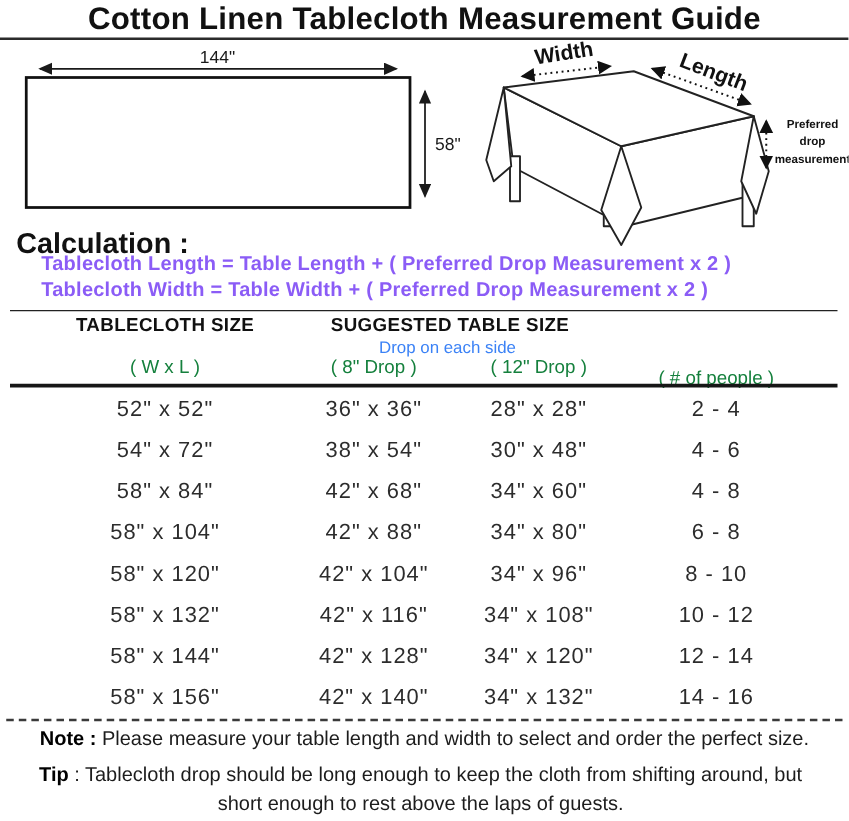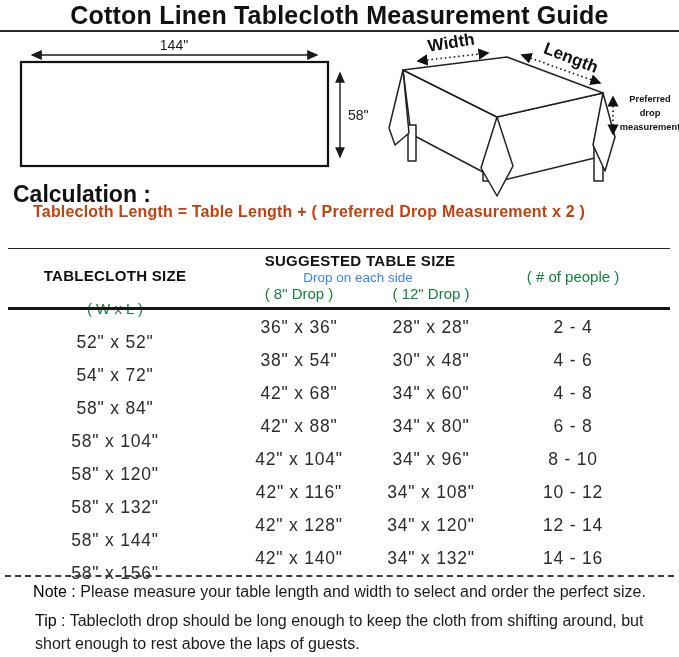--- a/index.html
+++ b/index.html
@@ -14,37 +14,37 @@
   .title-rule{position:absolute; top:30px; left:0; width:679px; height:2px; background:#2b2b2b;}
   svg{overflow:visible;}
   .rect-diagram{position:absolute; left:6px; top:36px;}
   .cloth-diagram{position:absolute; left:383px; top:33px;}
   .dim-label{font-size:14px; fill:#1a1a1a;}
   .cloth-label{font-size:17px; font-weight:700; fill:#111;}
   .drop-label{font-size:9.3px; font-weight:600; fill:#111;}
   .calc-heading{position:absolute; left:13px; top:181px; font-size:23px; font-weight:700; color:#111;}
   .calc-line1{position:absolute; left:33px; top:203px;}
   .calc-line2{position:absolute; left:33px; top:224px;}
-  .calc-line1,.calc-line2{font-size:16px; font-weight:700; letter-spacing:.2px; color:#c2410c; white-space:nowrap;}
+  .calc-line1,.calc-line2{font-size:16px; font-weight:700; letter-spacing:.2px; color:#8b5cf6; white-space:nowrap;}
   .thin-rule{position:absolute; top:248px; left:8px; width:662px; height:1.3px; background:#222;}
   .thick-rule{position:absolute; top:307px; left:8px; width:662px; height:2.6px; background:#161616;}
   .hcell{position:absolute; transform:translateX(-50%); white-space:nowrap; text-align:center;}
   .hdr-main{font-size:15px; font-weight:700; letter-spacing:.3px; color:#111;}
   .hdr-sub{font-size:13.5px; font-weight:400; color:#3b82f6; margin-top:1px;}
   .hdr2{font-size:15px; font-weight:400; color:#15803d;}
   .trow{position:absolute; left:0; width:679px; height:33px;}
   .tcell{
     position:absolute; top:50%; transform:translate(-50%,-50%);
     font-size:17.5px; font-weight:400; letter-spacing:.8px; color:#2c2c2c; white-space:nowrap;
   }
-  .c1{left:115px;margin-top:15px;} .c2{left:299px;} .c3{left:431px;} .c4{left:573px;}
+  .c1{left:132px;} .c2{left:299px;} .c3{left:431px;} .c4{left:573px;}
   .dashed-rule{position:absolute; top:575px; left:5px; width:669px; border-top:2px dashed #3a3a3a;}
   .note{position:absolute; top:583px; left:0; width:679px; text-align:center; font-size:16px; color:#1c1c1c; white-space:nowrap;}
-  .note b, .tip b{font-weight:400; color:#000;}
-  .tip{position:absolute; top:609px; left:35px; width:641px; text-align:left; font-size:16px; line-height:23px; color:#1c1c1c;}
+  .note b, .tip b{font-weight:700; color:#000;}
+  .tip{position:absolute; top:609px; left:16px; width:641px; text-align:center; font-size:16px; line-height:23px; color:#1c1c1c;}
 </style>
 </head>
 <body>
 
 <div class="page">
 
   <div class="title">Cotton Linen Tablecloth Measurement Guide</div>
   <div class="title-rule"></div>
 
   <svg class="rect-diagram" width="370" height="140" viewBox="0 0 370 140">
@@ -89,31 +89,32 @@
     <text class="cloth-label" x="186" y="30" text-anchor="middle" transform="rotate(21 186 30)">Length</text>
 
     <line x1="230" y1="64" x2="230" y2="101" stroke="#111" stroke-width="1.6" stroke-dasharray="1.5 3" marker-start="url(#ahB)" marker-end="url(#ahB)"></line>
     <text class="drop-label" x="267" y="69" text-anchor="middle">Preferred</text>
     <text class="drop-label" x="267" y="83" text-anchor="middle">drop</text>
     <text class="drop-label" x="267" y="97" text-anchor="middle">measurement</text>
   </svg>
 
   <div class="calc-heading">Calculation :</div>
   <div class="calc-line1">Tablecloth Length = Table Length + ( Preferred Drop Measurement x 2 )</div>
+  <div class="calc-line2">Tablecloth Width = Table Width + ( Preferred Drop Measurement x 2 )</div>
 
   <div class="thin-rule"></div>
 
   <div class="hcell c1 hdr-main" style="top:252px">TABLECLOTH SIZE</div>
   <div class="hcell hdr-main" style="top:252px; left:360px">SUGGESTED TABLE SIZE</div>
   <div class="hcell hdr-sub" style="top:269px; left:358px">Drop on each side</div>
 
   <div class="hcell c1 hdr2" style="top:285px">( W x L )</div>
   <div class="hcell c2 hdr2" style="top:285px">( 8" Drop )</div>
   <div class="hcell c3 hdr2" style="top:285px">( 12" Drop )</div>
-  <div class="hcell c4 hdr2" style="top:268px">( # of people )</div>
+  <div class="hcell c4 hdr2" style="top:294px">( # of people )</div>
 
   <div class="thick-rule"></div>
 
   <div class="trow" style="top:310px">
     <span class="tcell c1">52" x 52"</span>
     <span class="tcell c2">36" x 36"</span>
     <span class="tcell c3">28" x 28"</span>
     <span class="tcell c4">2 - 4</span>
   </div>
   <div class="trow" style="top:343px">

